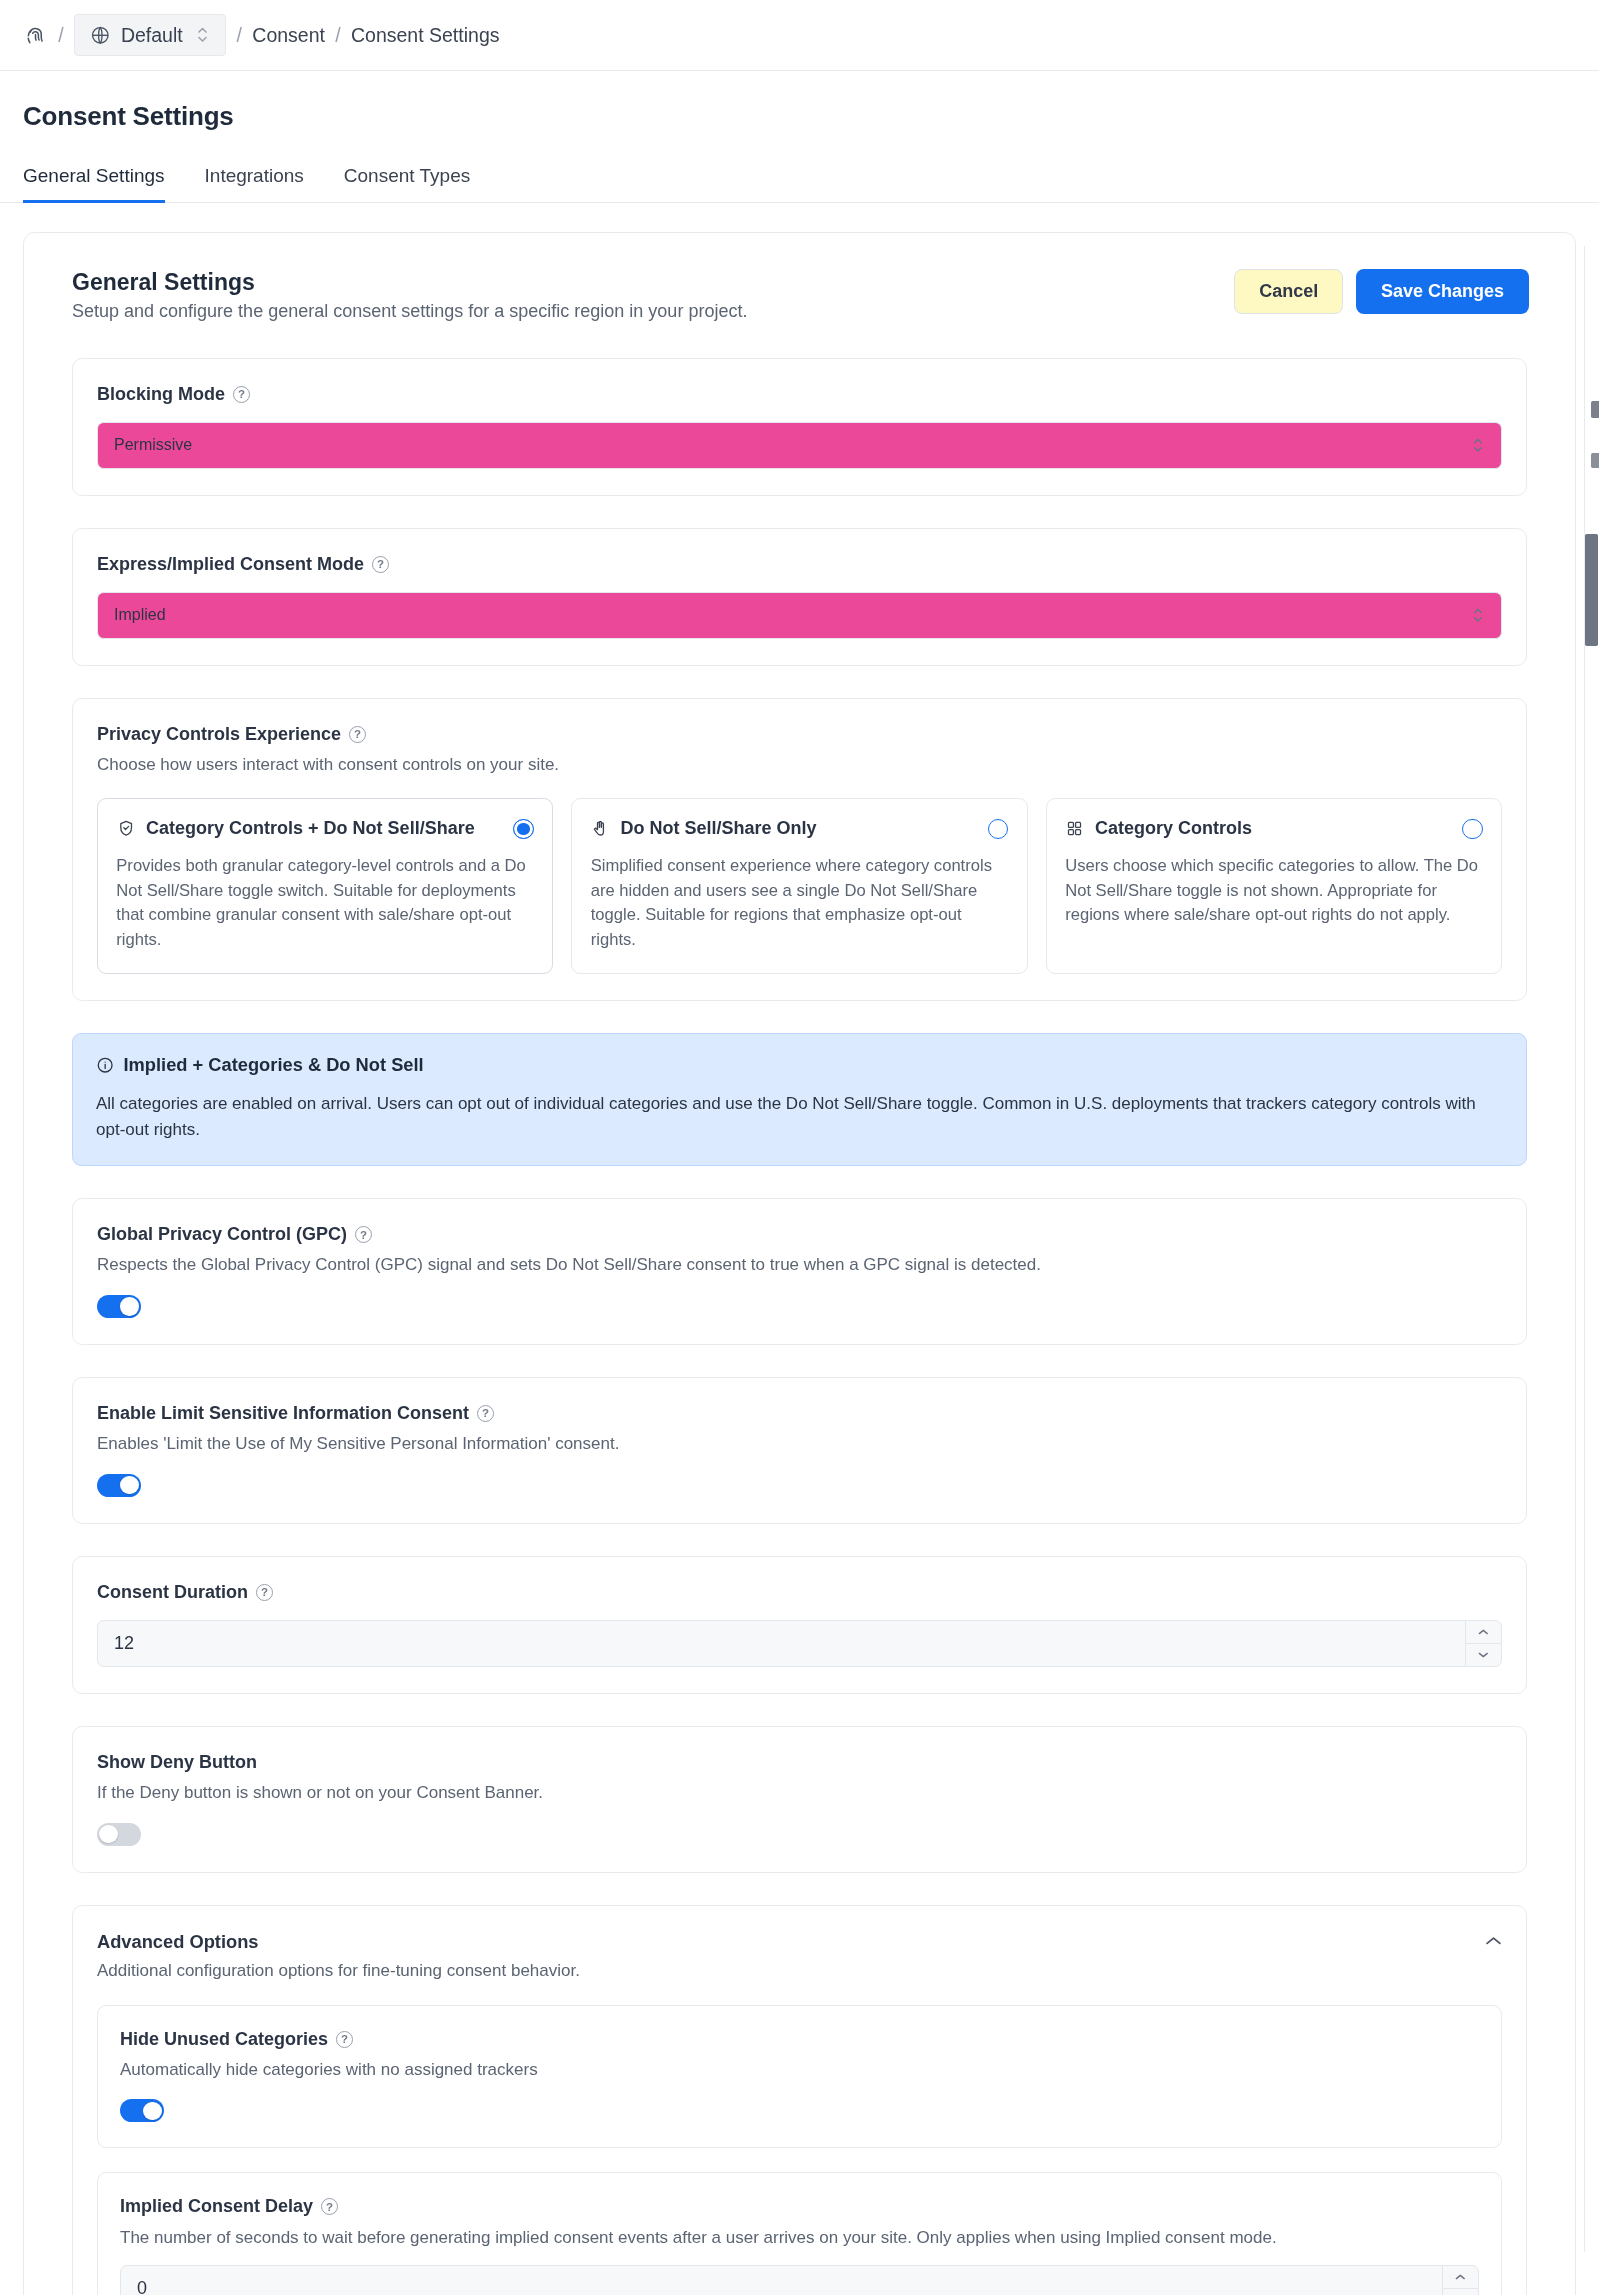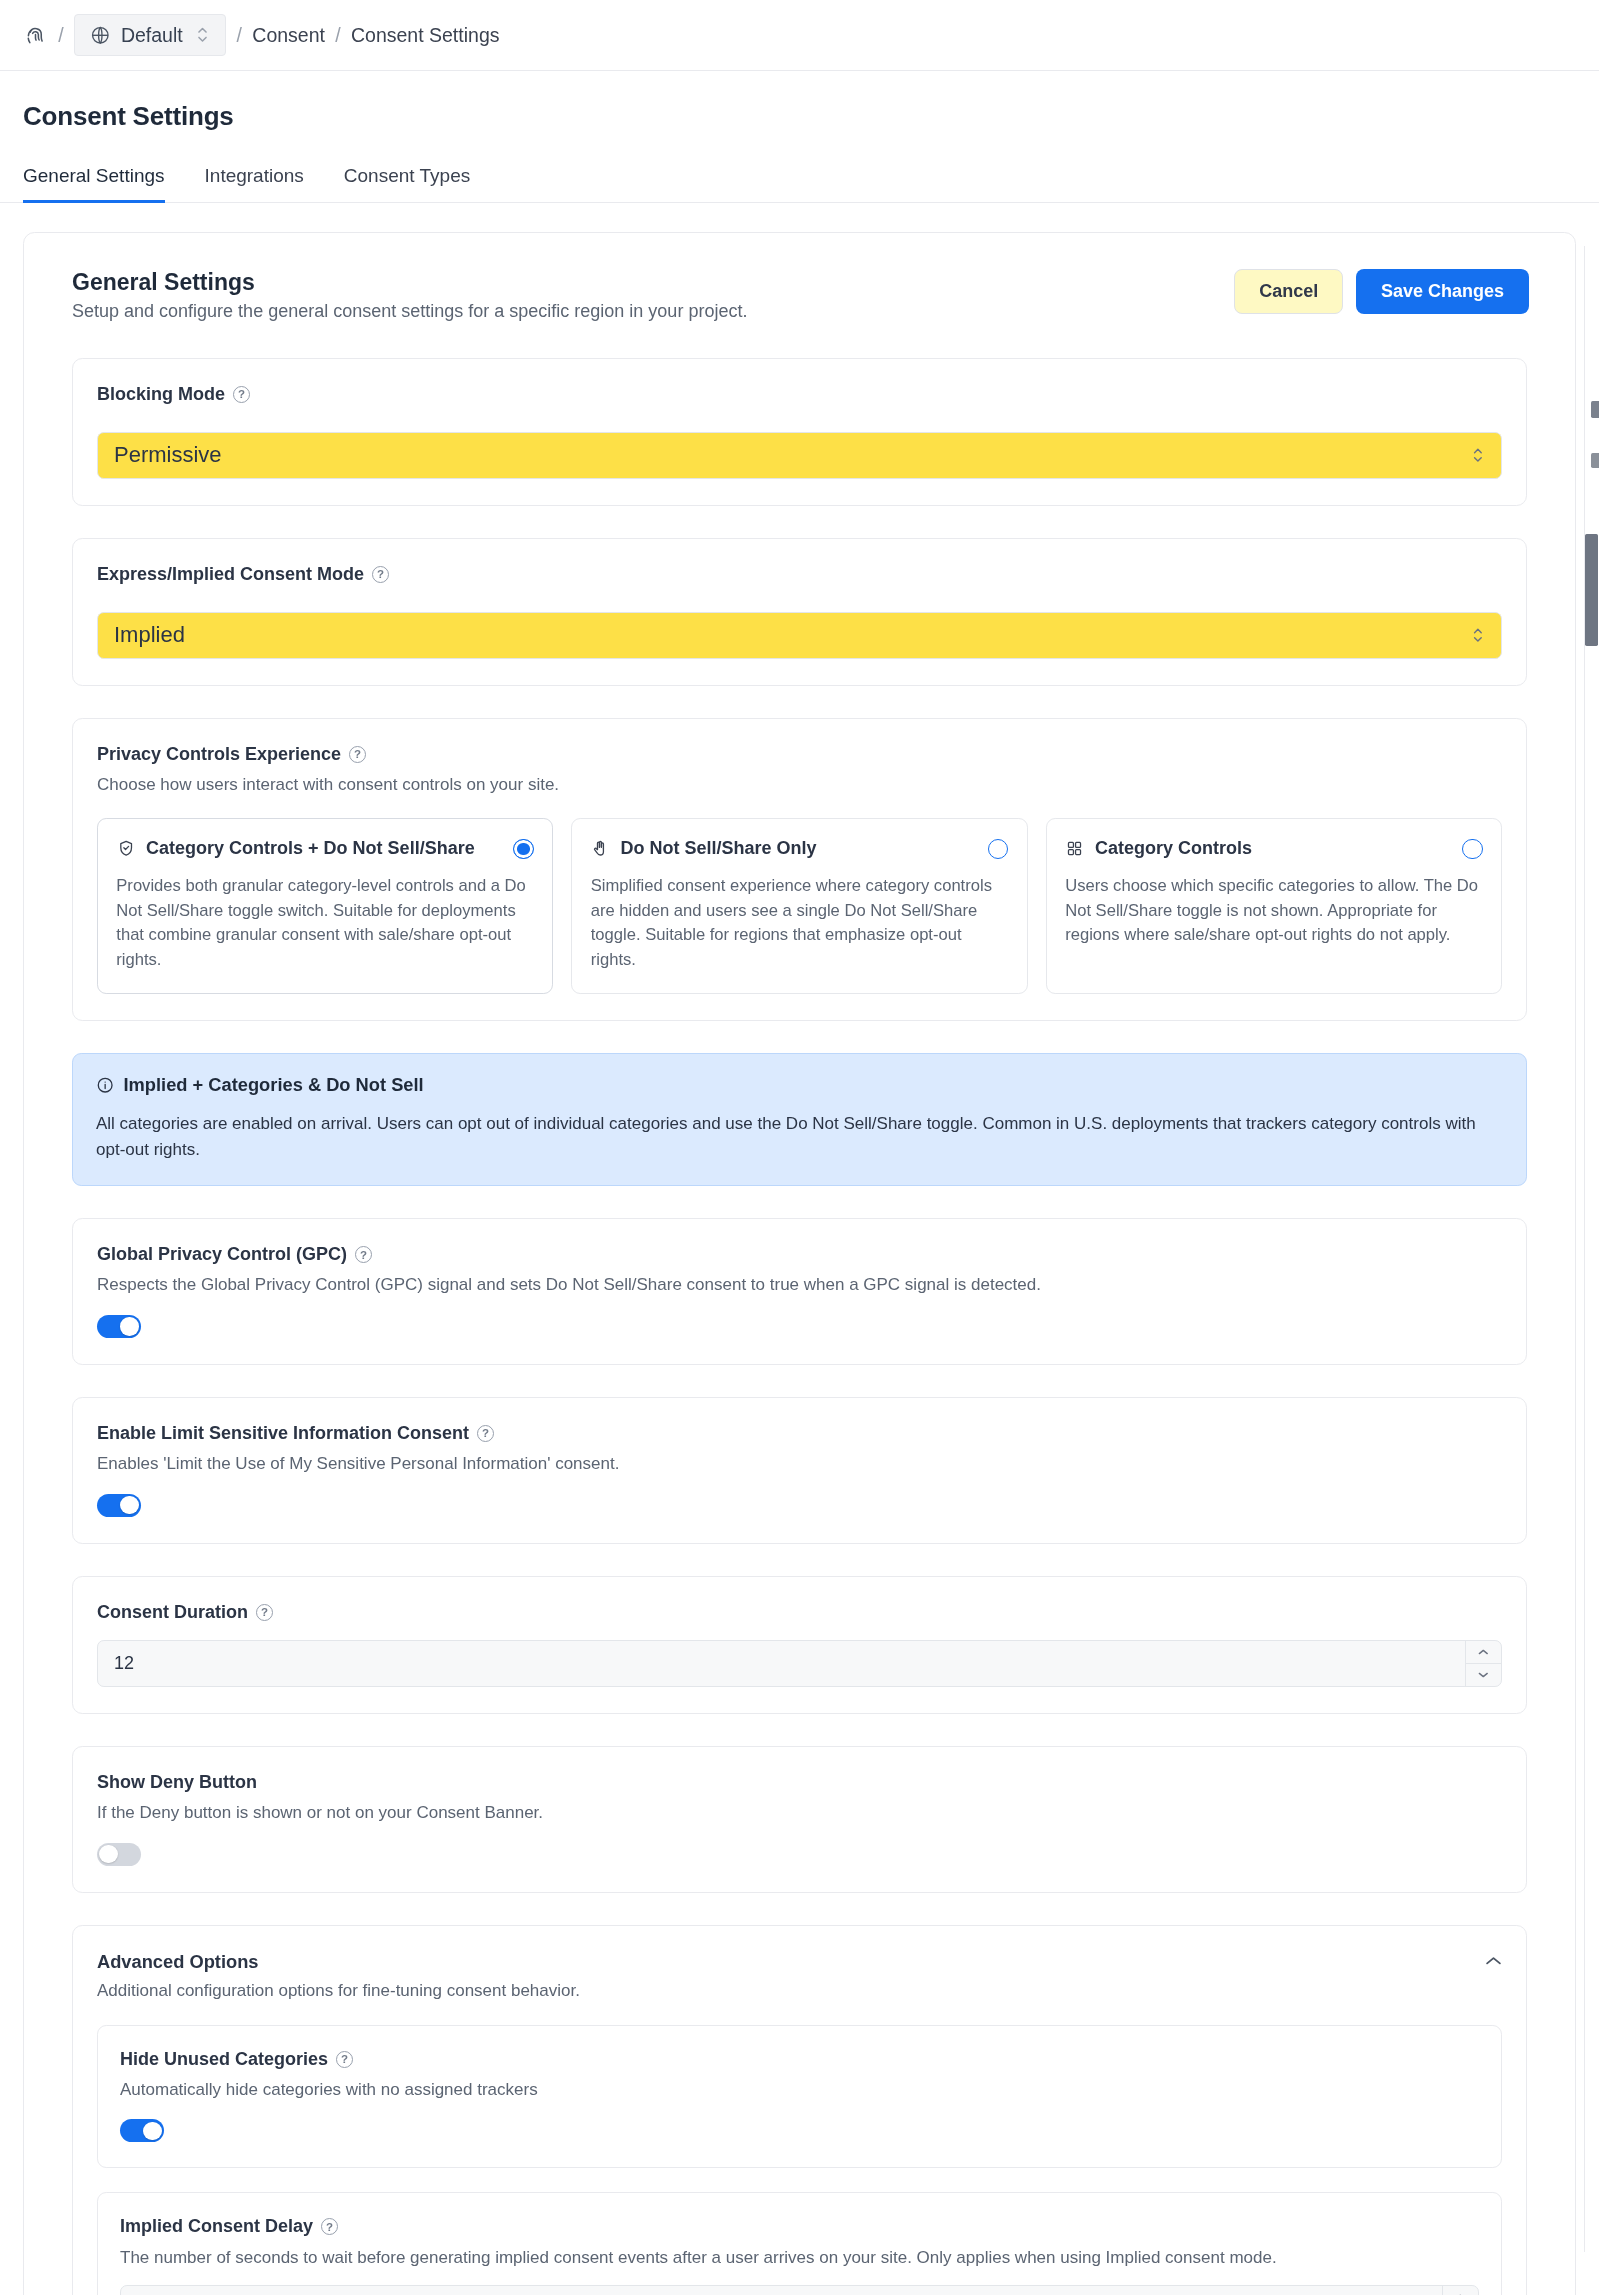--- a/index.html
+++ b/index.html
@@ -91,24 +91,24 @@
   .sec-desc { font-size: 17px; color: #5b6472; margin-top: 10.3px; }
   .help {
     width: 17px; height: 17px; border-radius: 50%;
     border: 1.1px solid #98a0ad; color: #727b89;
     font-size: 11.5px; display: inline-flex; align-items: center; justify-content: center;
     font-weight: 700; flex: 0 0 auto; cursor: pointer;
   }
 
   
   .select-field {
-    margin-top: 27px; height: 47px;
-    background: #fde047; border: 1.1px solid #e3e6ea; border-radius: 6.9px;
+    margin-top: 17px; height: 47px;
+    background: #ec4899; border: 1.1px solid #e3e6ea; border-radius: 6.9px;
     display: flex; align-items: center; justify-content: space-between;
-    padding: 0 16px; font-size: 22px; color: #2b3445; cursor: pointer;
+    padding: 0 16px; font-size: 16px; color: #2b3445; cursor: pointer;
   }
   .stepper-chevs { display: flex; flex-direction: column; align-items:center; color:#6b7280; gap:1.1px;}
 
   
   .num-field {
     margin-top: 17px; height: 47px;
     background: #f7f8f9; border: 1.1px solid #e3e6ea; border-radius: 6.9px;
     display: flex; align-items: center; justify-content: space-between;
     font-size: 18px; color: #2b3445; overflow: hidden;
   }

